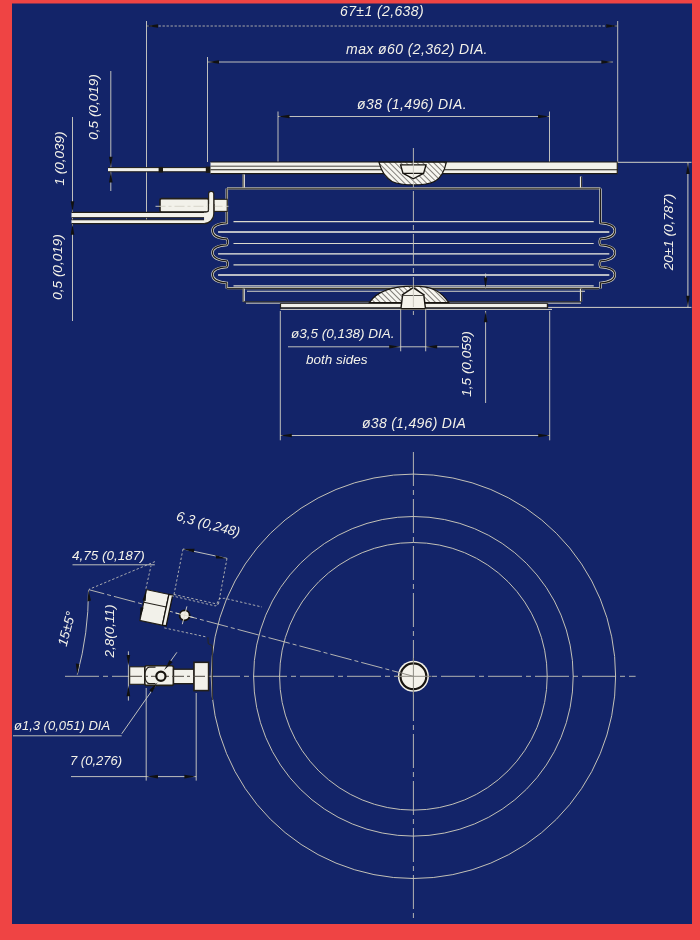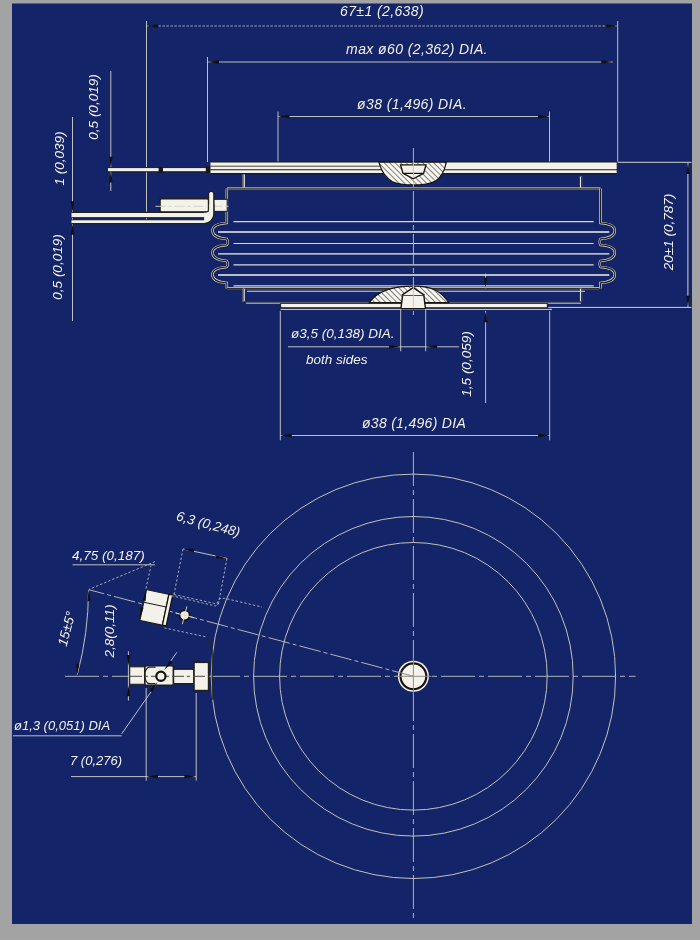--- a/index.html
+++ b/index.html
@@ -1,16 +1,16 @@
 <!DOCTYPE html>
 <html><head>
 <meta charset="utf-8">
 <style>
   html,body{margin:0;padding:0;background:#ffffff;}
-  .page{width:700px;height:940px;position:relative;background:#a3a3a3;overflow:hidden;}
+  .page{width:700px;height:940px;position:relative;background:#ef4444;overflow:hidden;}
   text{font-family:"Liberation Sans",sans-serif;font-style:italic;fill:#f4f2e9;}
 </style>
 </head>
 <body>
 <div class="page">
 <svg width="700" height="940" viewBox="0 0 700 940">
 <defs>
   <pattern id="hatch" patternUnits="userSpaceOnUse" width="3.9" height="3.9" patternTransform="rotate(-45)">
     <rect width="3.9" height="3.9" fill="#f7f6f0"></rect>
     <line x1="0" y1="0" x2="0" y2="3.9" stroke="#17140f" stroke-width="1.05"></line>

